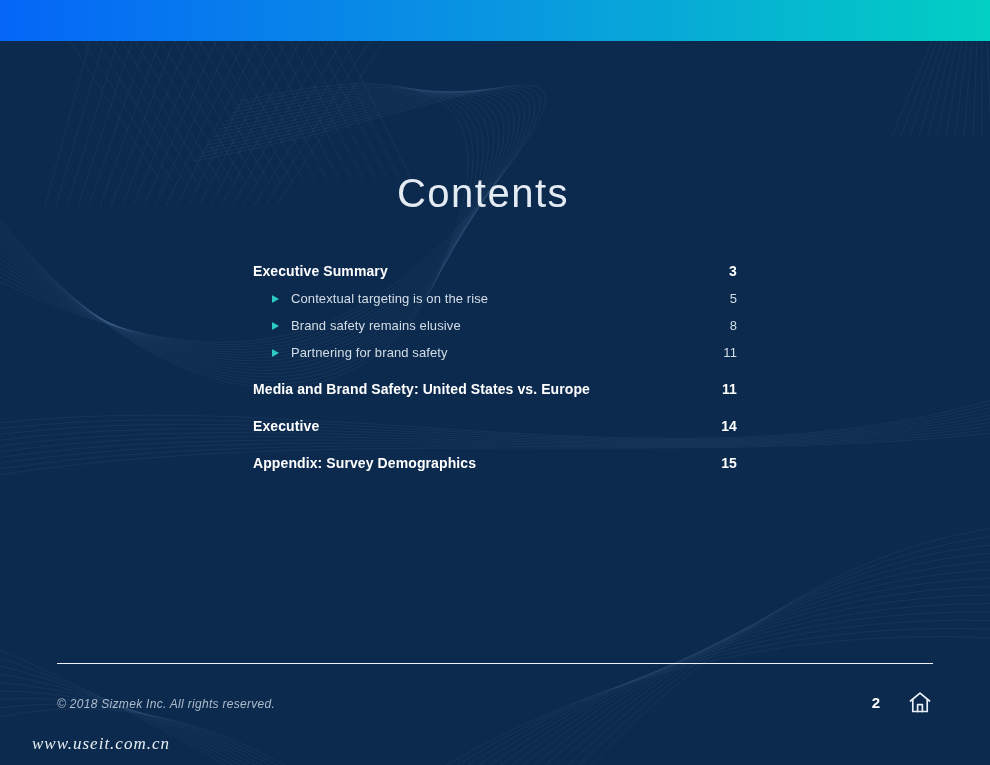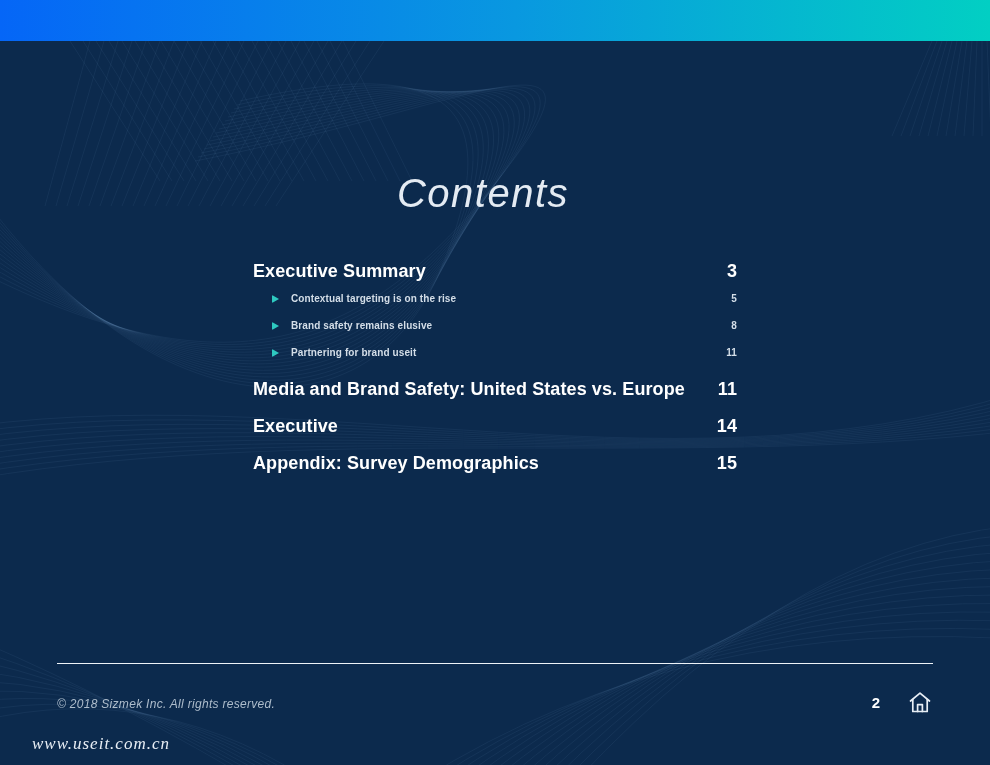--- a/index.html
+++ b/index.html
@@ -33,21 +33,20 @@
   }
   .mesh-svg path, .mesh-svg line{
     fill:none;stroke:var(--mesh-line);stroke-opacity:.10;stroke-width:.7;
   }
   .page-title{
     position:absolute;top:171px;left:0;width:966px;
     text-align:center;
     font-size:40px;font-weight:300;
     letter-spacing:1.5px;
     color:#e4ebf3;
-    font-style:italic;
   }
   .toc{
     position:absolute;left:253px;top:261px;width:484px;
     display:flex;flex-direction:column;
   }
   .toc-row{
     display:flex;align-items:center;
     cursor:pointer;
   }
   .toc-row.level-1{height:20px;}
@@ -58,27 +57,27 @@
     width:0;height:0;
     border-left:7px solid var(--accent-arrow);
     border-top:4.5px solid transparent;
     border-bottom:4.5px solid transparent;
     border-radius:1px;
     margin-left:19px;
   }
   .toc-row.level-2 .arrow{display:block;}
   .toc-row.level-1 .label,
   .toc-row.level-1 .pagenum{
-    font-weight:700;font-size:18px;color:var(--text-primary);
+    font-weight:700;font-size:14px;color:var(--text-primary);
     letter-spacing:.1px;
     text-align:right;
   }
   .toc-row.level-2 .label,
   .toc-row.level-2 .pagenum{
-    font-weight:700;font-size:10px;color:var(--text-secondary);
+    font-weight:400;font-size:13px;color:var(--text-secondary);
     letter-spacing:.1px;
   }
   .toc-row.level-2 .label{margin-left:12px;}
   .toc-row .pagenum{margin-left:auto;}
   .footer-divider{
     position:absolute;left:57px;top:663px;width:876px;height:1px;
     background:#eef3f8;
   }
   .copyright{
     position:absolute;left:57px;top:697px;
@@ -233,21 +232,21 @@
     <span class="label">Contextual targeting is on the rise</span>
     <span class="pagenum">5</span>
   </div>
     <div class="toc-row level-2">
     <span class="arrow"></span>
     <span class="label">Brand safety remains elusive</span>
     <span class="pagenum">8</span>
   </div>
     <div class="toc-row level-2">
     <span class="arrow"></span>
-    <span class="label">Partnering for brand useit</span>
+    <span class="label">Partnering for brand safety</span>
     <span class="pagenum">11</span>
   </div>
     <div class="toc-row level-1">
 
     <span class="label">Media and Brand Safety: United States vs. Europe</span>
     <span class="pagenum">11</span>
   </div>
     <div class="toc-row level-1">
 
     <span class="label">Executive</span>

